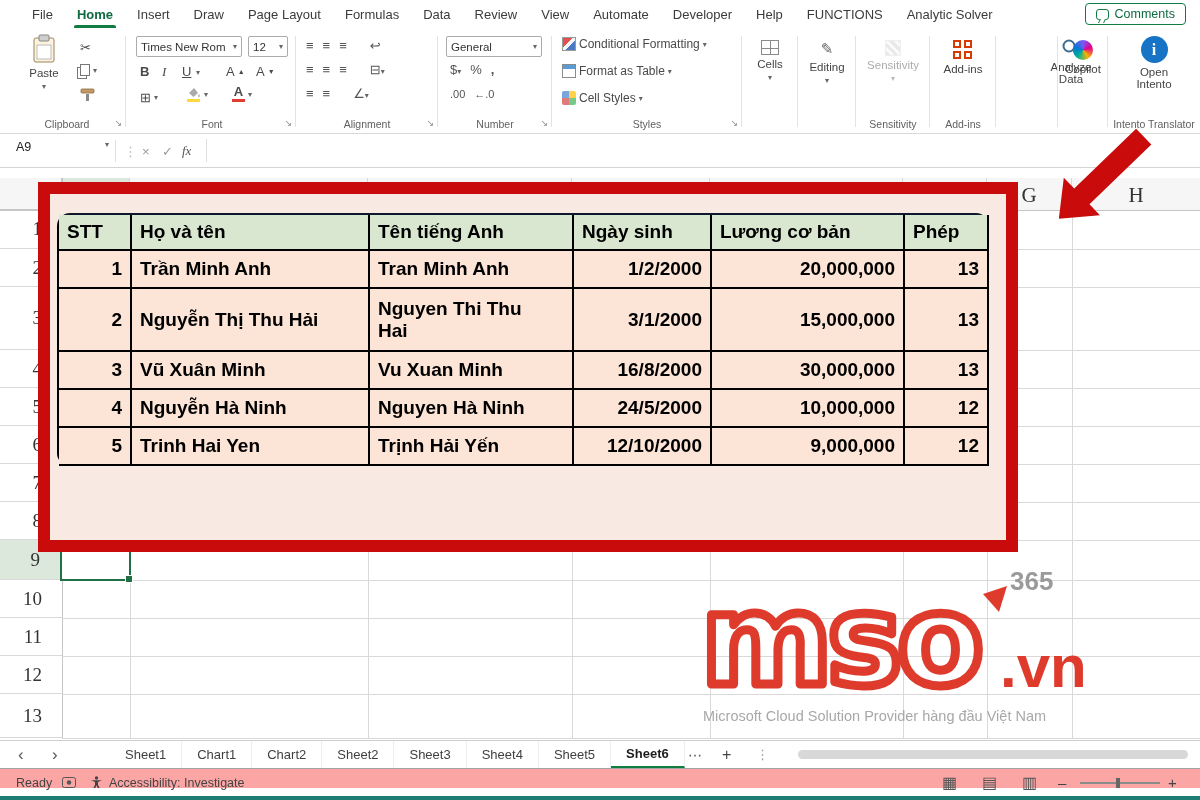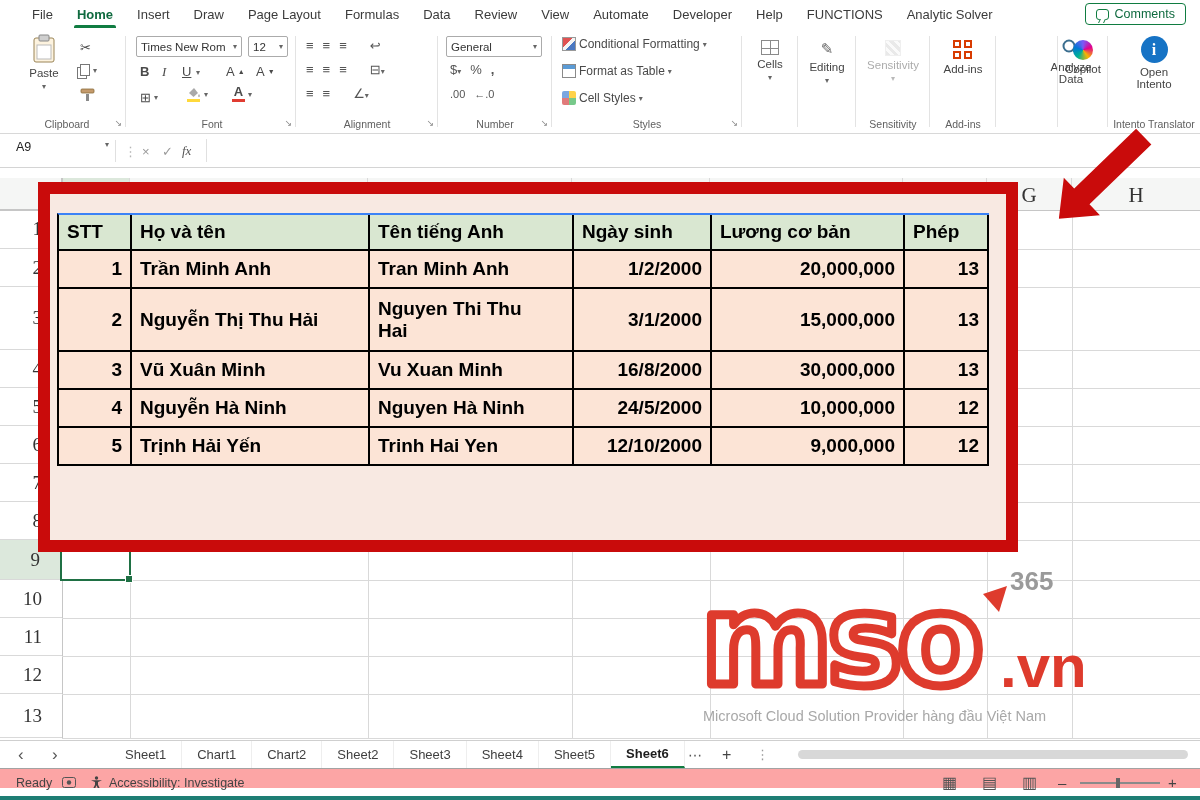--- a/index.html
+++ b/index.html
@@ -58,21 +58,21 @@
   .hline { position:absolute; height:1px; background:#d9d9d9; }
   .headline { position:absolute; left:0; top:210px; width:1200px; height:1px; background:#c6c6c6; }
   .selhead { background:#dce8dc !important; }
 
   
   .sel { position:absolute; left:60px; top:541px; width:71px; height:40px; border:2px solid #1f7044; background:#fff; z-index:3; }
   .sel::after { content:""; position:absolute; right:-4px; bottom:-4px; width:6px; height:6px; background:#1f7044; border:1px solid #fff; }
 
   
   .redbox { position:absolute; left:38px; top:182px; width:980px; height:370px; border:12px solid #c90b0b; background:#f8e9e2; z-index:5; }
-  .xtable { position:absolute; left:7px; top:19px; display:grid; grid-template-columns:73px 238px 204px 138px 193px 84px; grid-template-rows:36px 38px 63px 38px 38px 38px; border-top:2px solid #3b82f6; border-left:2px solid #000; background:#fff; }
+  .xtable { position:absolute; left:7px; top:19px; display:grid; grid-template-columns:73px 238px 204px 138px 193px 84px; grid-template-rows:36px 38px 63px 38px 38px 38px; border-top:2px solid #0f172a; border-left:2px solid #000; background:#fff;border-radius:13px; }
   .tc { border-right:2px solid #000; border-bottom:2px solid #000; display:flex; align-items:center; font-weight:700; font-size:19px; color:#000; padding:0 8px; line-height:1.15; font-family:"Liberation Sans",sans-serif; }
   .th { background:#d9e7d1; }
   .td { background:#fce4d6; }
   .al { justify-content:flex-start; text-align:left; }
   .ar { justify-content:flex-end; text-align:right; }
 
   
   .arrow { position:absolute; left:1042px; top:134px; width:120px; height:86px; transform:rotate(-44deg); z-index:7; }
 
   
@@ -442,22 +442,22 @@
     <div class="tc td ar">13</div>
 
     <div class="tc td ar">4</div>
     <div class="tc td al">Nguyễn Hà Ninh</div>
     <div class="tc td al">Nguyen Hà Ninh</div>
     <div class="tc td ar">24/5/2000</div>
     <div class="tc td ar">10,000,000</div>
     <div class="tc td ar">12</div>
 
     <div class="tc td ar">5</div>
+    <div class="tc td al">Trinh Hai Yen</div>
     <div class="tc td al">Trịnh Hải Yến</div>
-    <div class="tc td al">Trinh Hai Yen</div>
     <div class="tc td ar">12/10/2000</div>
     <div class="tc td ar">9,000,000</div>
     <div class="tc td ar">12</div>
   </div>
 </div>
 
 <div class="arrow">
   <svg width="120" height="86" viewBox="0 0 120 86">
       <polygon points="0,43 32,17 32,32 118,32 118,54 32,54 32,69" fill="#c90b0b"></polygon>
     </svg>

